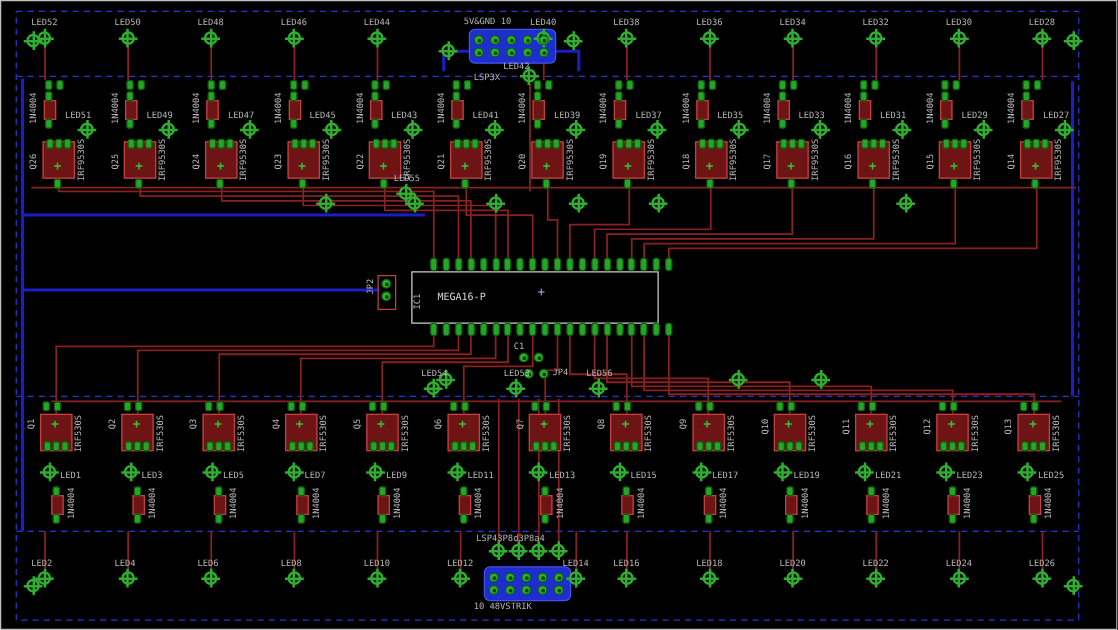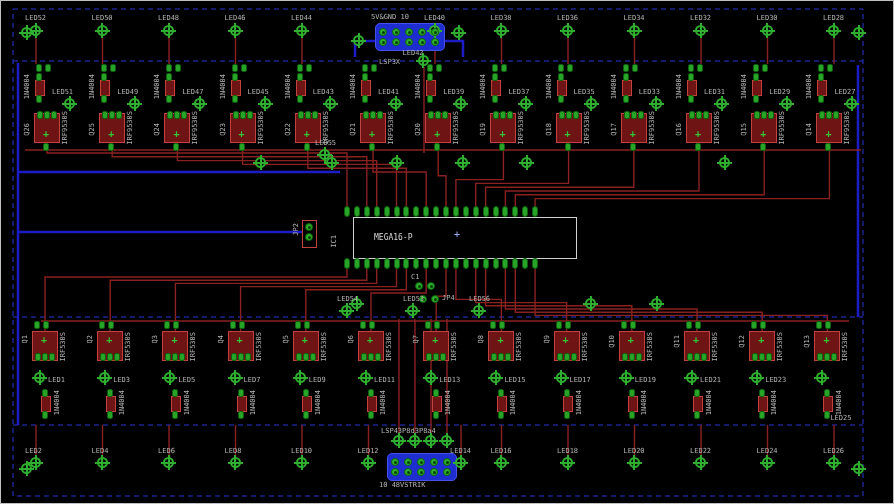--- a/index.html
+++ b/index.html
@@ -99,21 +99,21 @@
       <path d="M398 434 V318" stroke="#8a2121" stroke-width="1.4" fill="none"></path>
       <path d="M414 434 V318" stroke="#8a2121" stroke-width="1.4" fill="none"></path>
       <path d="M430 434 V318" stroke="#8a2121" stroke-width="1.4" fill="none"></path>
       <path d="M446 434 V318" stroke="#8a2121" stroke-width="1.4" fill="none"></path>
     </svg>
 
   <div class="conn" id="topconn" style="left:374px;top:22px;width:68px;height:26px"></div>
   <div class="lbl" style="left:370px;top:13px">5V&amp;GND 10</div>
   <div class="lbl" style="left:378px;top:58px">LSP3X</div>
 
-  <div class="ic-body" style="left:352px;top:216px;width:224px;height:42px">
+  <div class="ic-body" style="left:328px;top:216px;width:198px;height:42px">
     <span class="ic-name">MEGA16-P</span>
     <span class="ic-plus">+</span>
   </div>
   <div class="lbl vlbl" style="left:330px;top:234px">IC1</div>
 
   <div style="position:absolute;left:301px;top:219px;width:13px;height:26px;border:1px solid #c24242;z-index:2"></div>
   <div class="lbl vlbl" style="left:292px;top:222px">JP2</div>
   <div class="lbl" style="left:410px;top:273px">C1</div>
   <div class="lbl" style="left:441px;top:294px">JP4</div>
 
@@ -537,21 +537,21 @@
     <div class="spad" style="left: 815.4px; top: 320px;"></div>
     <div class="spad" style="left: 824.4px; top: 320px;"></div>
     <div class="fet" style="left: 813.4px; top: 330px;"></div>
     <div class="spad" style="left: 816.4px; top: 352px;"></div>
     <div class="spad" style="left: 823.4px; top: 352px;"></div>
     <div class="spad" style="left: 830.4px; top: 352px;"></div>
     <div class="plus" style="left: 822.4px; top: 334px;">+</div>
     <div class="lbl vlbl" style="left: 841.4px; top: 331px;">IRF530S</div>
     <div class="lbl vlbl" style="left: 803.4px; top: 334px;">Q13</div>
     <div class="cross" style="left: 815.4px; top: 371px;"></div>
-    <div class="lbl" style="left: 829.4px; top: 376px; margin-top: 38px;">LED25</div>
+    <div class="lbl" style="left: 829.4px; top: 376px;">LED25</div>
     <div class="spad" style="left: 823.4px; top: 388px;"></div>
     <div class="dio" style="left: 822.4px; top: 395px;"></div>
     <div class="spad" style="left: 823.4px; top: 410px;"></div>
     <div class="lbl vlbl" style="left: 835.4px; top: 389px;">1N4004</div>
     <div class="lbl" style="left: 24px; top: 447px;">LED2</div>
     <div class="cross" style="left: 29px; top: 456px;"></div>
     <div class="lbl" style="left: 90.5px; top: 447px;">LED4</div>
     <div class="cross" style="left: 95.5px; top: 456px;"></div>
     <div class="lbl" style="left: 157px; top: 447px;">LED6</div>
     <div class="cross" style="left: 162px; top: 456px;"></div>

